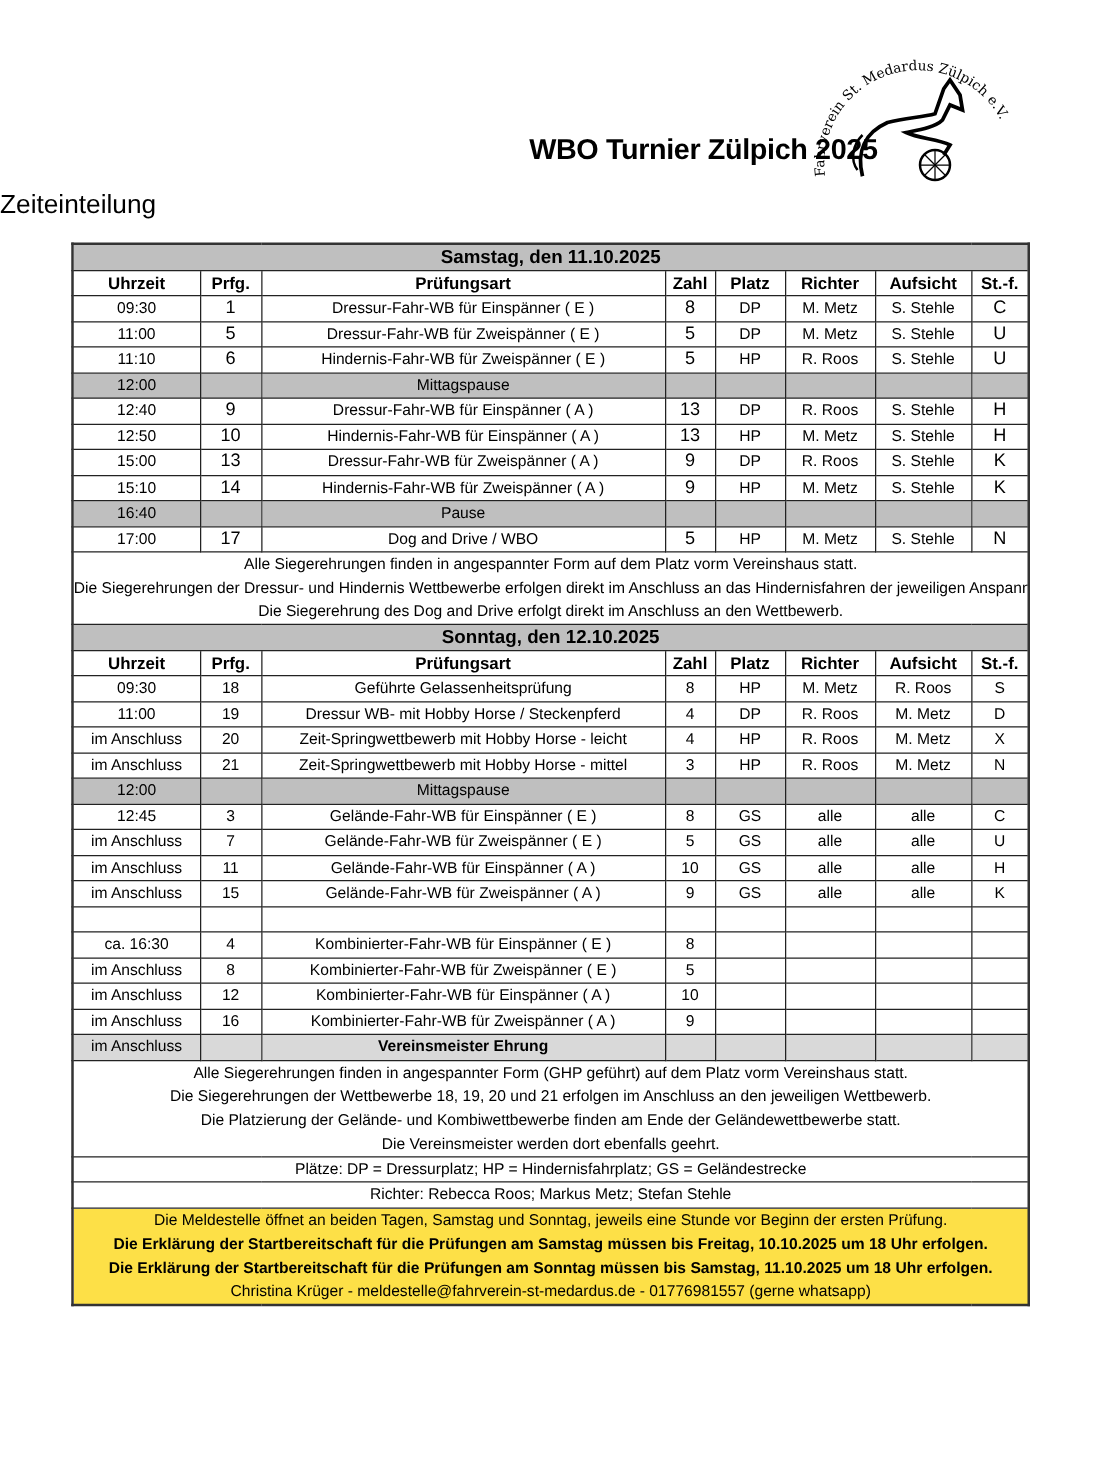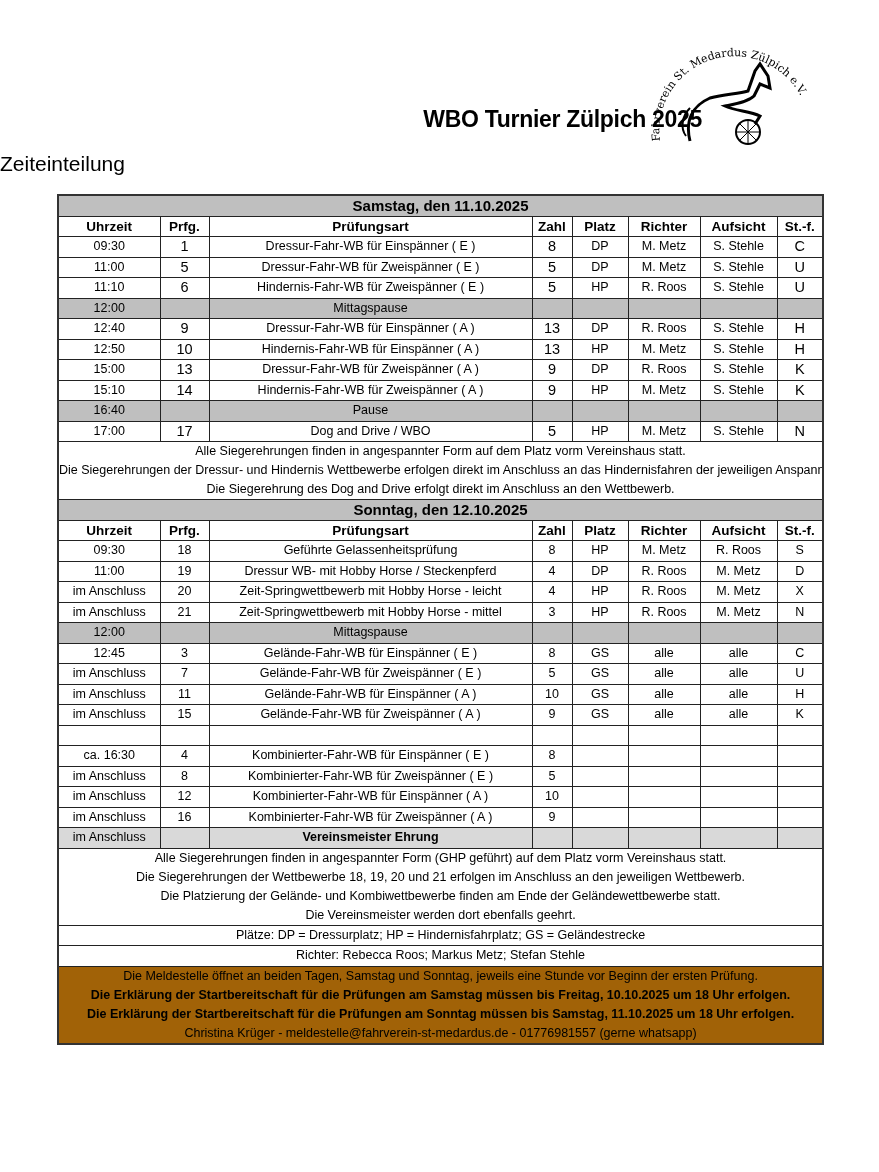--- a/index.html
+++ b/index.html
@@ -8,21 +8,21 @@
   .subtitle{position:absolute;left:0;width:879px;top:152px;text-align:left;font-size:21px;}
   .logo{position:absolute;left:630px;top:36px;width:200px;height:120px;}
   table.sched{position:absolute;left:57px;top:194px;width:765px;border-collapse:collapse;table-layout:fixed;font-size:12.5px;border:2px solid #333;}
   table.sched td{border:1.5px solid #222;text-align:center;padding:0;height:19.5px;line-height:19px;white-space:nowrap;overflow:hidden;}
   .dayhead td{background:#bfbfbf;font-weight:bold;font-size:15px;height:22px;}
   .colhead td{font-weight:bold;font-size:13.5px;}
   .pause td{background:#bfbfbf;margin-top:32px;}
   .pause-light td{background:#d9d9d9;}
   .big{font-size:14.5px;}
   .note td{text-align:center;line-height:20.5px;font-size:12.5px;white-space:normal;padding:1px 6px;}
-  .red td{background:#a16207;line-height:19.5px;white-space:normal;padding:3px 4px;margin-left:28px;}
+  .red td{background:#fde047;line-height:19.5px;white-space:normal;padding:3px 4px;margin-left:28px;}
   .bold{font-weight:bold;}
 </style>
 </head>
 <body>
 
 <div class="title">WBO Turnier Zülpich 2025</div>
 <div class="subtitle">Zeiteinteilung</div>
 
 <svg class="logo" viewBox="0 0 200 120">
   <defs>

